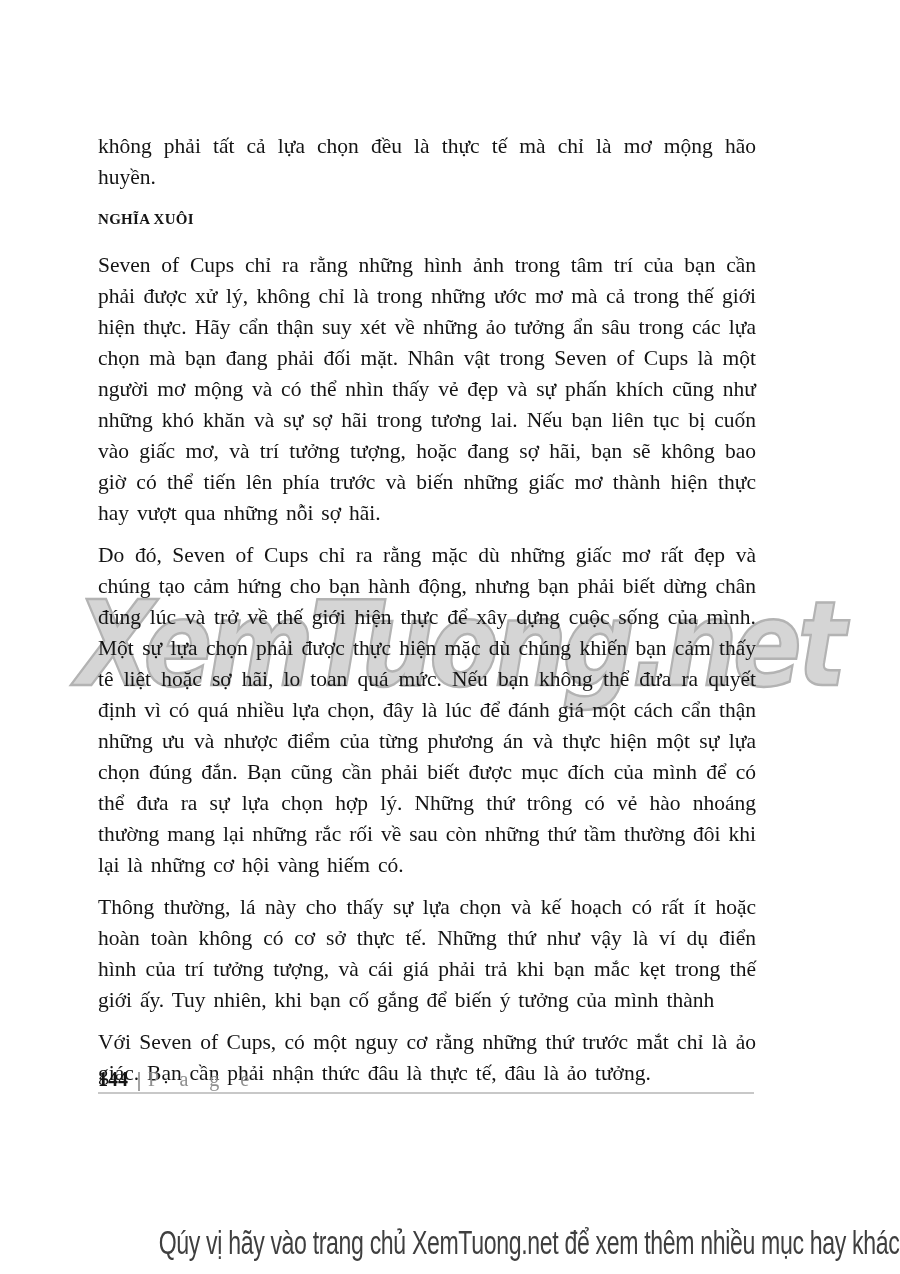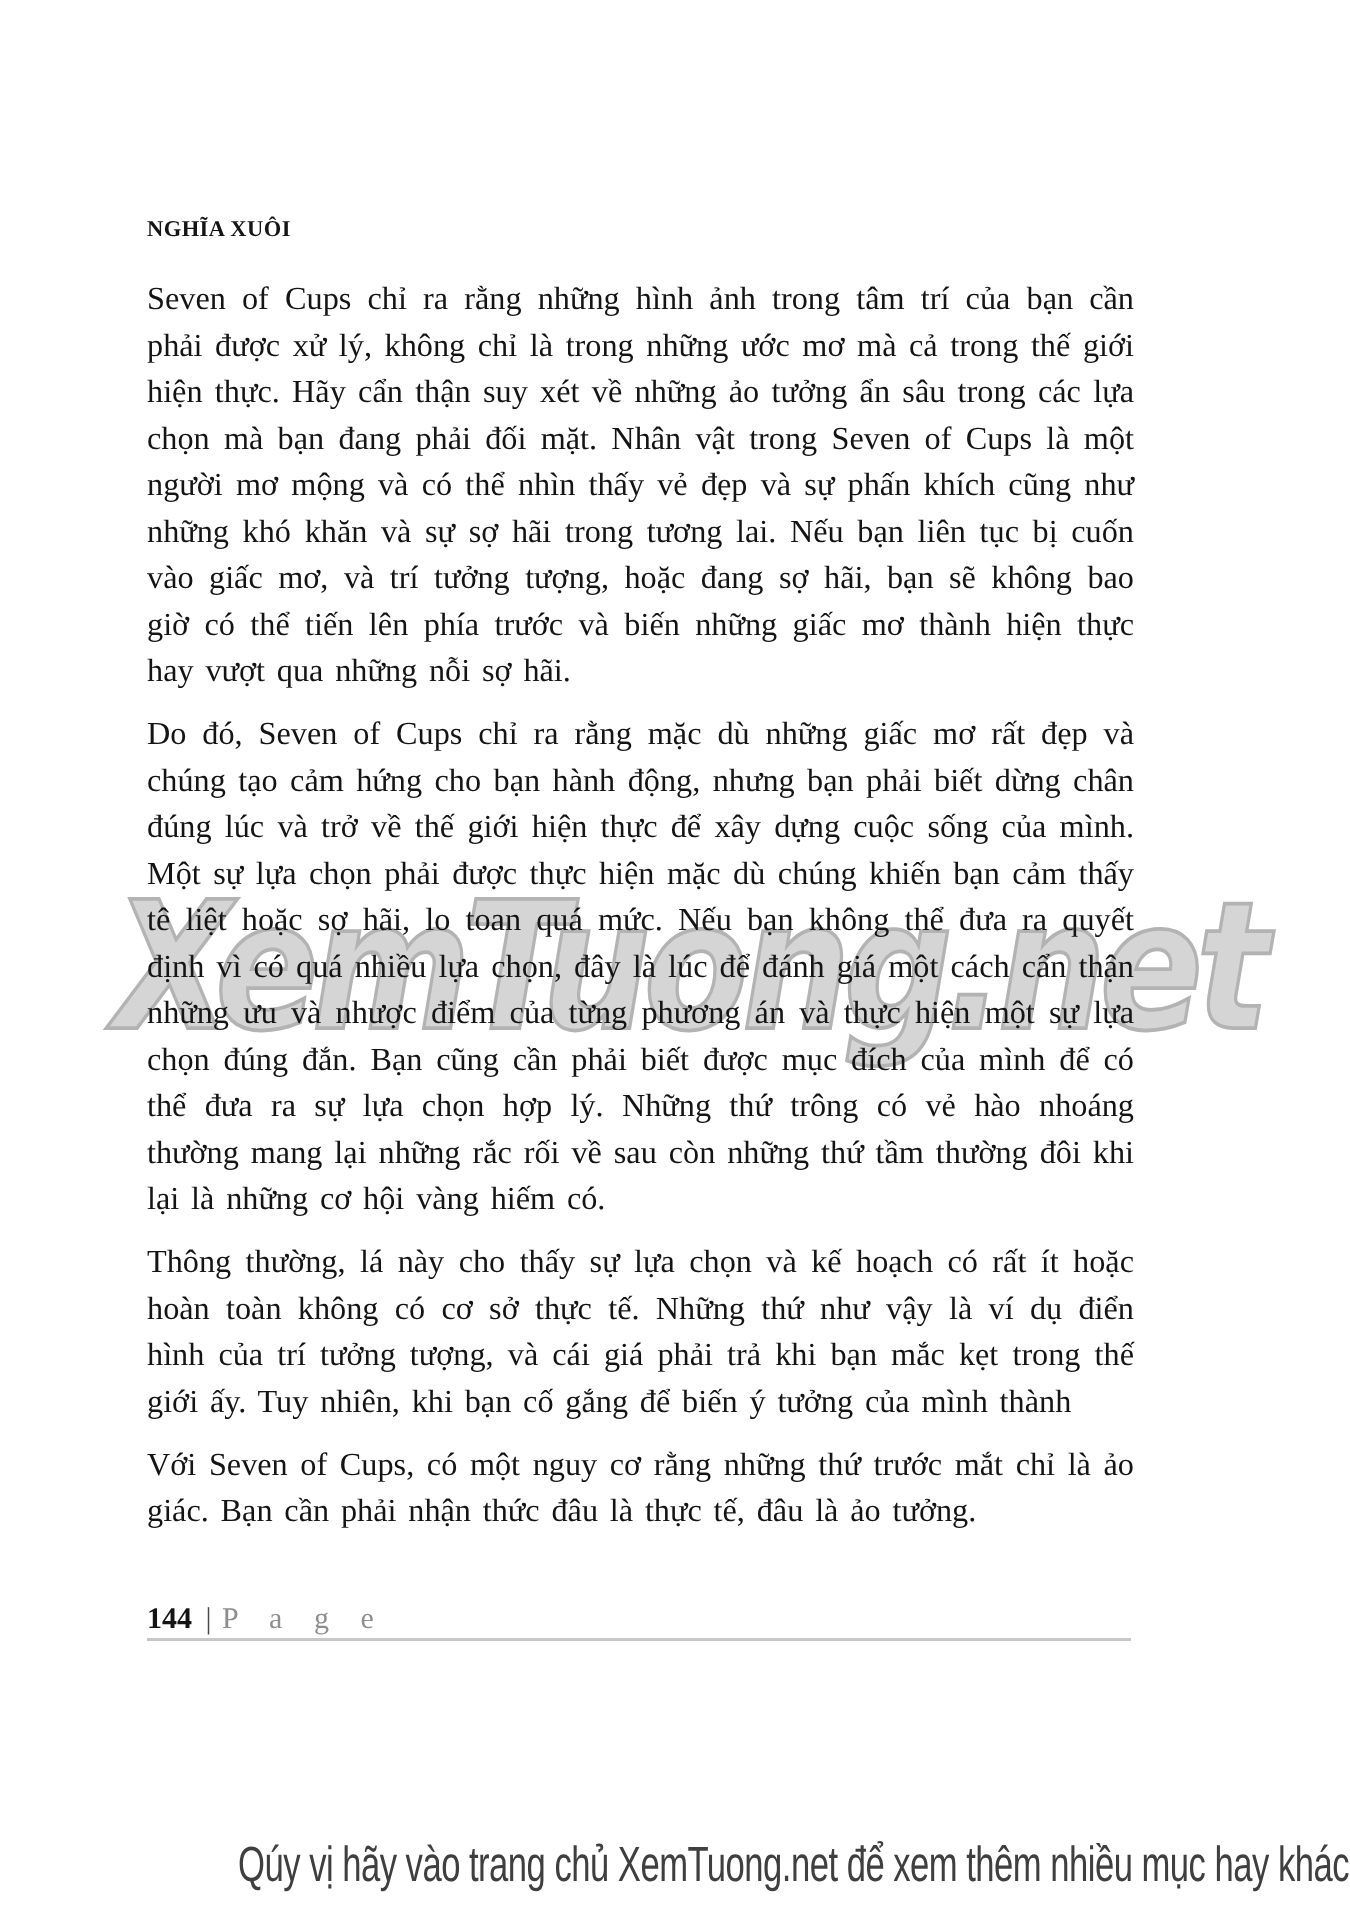--- a/index.html
+++ b/index.html
@@ -107,20 +107,21 @@
   }
 </style>
 </head>
 <body>
 
 <div>
 
   <div class="watermark">XemTuong.net</div>
 
   <div class="text-block">
+    <p>không phải tất cả lựa chọn đều là thực tế mà chỉ là mơ mộng hão huyền.</p>
 
     <h2 class="section-heading">NGHĨA XUÔI</h2>
 
     <p>Seven of Cups chỉ ra rằng những hình ảnh trong tâm trí của bạn cần phải được xử lý, không chỉ là trong những ước mơ mà cả trong thế giới hiện thực. Hãy cẩn thận suy xét về những ảo tưởng ẩn sâu trong các lựa chọn mà bạn đang phải đối mặt. Nhân vật trong Seven of Cups là một người mơ mộng và có thể nhìn thấy vẻ đẹp và sự phấn khích cũng như những khó khăn và sự sợ hãi trong tương lai. Nếu bạn liên tục bị cuốn vào giấc mơ, và trí tưởng tượng, hoặc đang sợ hãi, bạn sẽ không bao giờ có thể tiến lên phía trước và biến những giấc mơ thành hiện thực hay vượt qua những nỗi sợ hãi.</p>
 
     <p>Do đó, Seven of Cups chỉ ra rằng mặc dù những giấc mơ rất đẹp và chúng tạo cảm hứng cho bạn hành động, nhưng bạn phải biết dừng chân đúng lúc và trở về thế giới hiện thực để xây dựng cuộc sống của mình. Một sự lựa chọn phải được thực hiện mặc dù chúng khiến bạn cảm thấy tê liệt hoặc sợ hãi, lo toan quá mức. Nếu bạn không thể đưa ra quyết định vì có quá nhiều lựa chọn, đây là lúc để đánh giá một cách cẩn thận những ưu và nhược điểm của từng phương án và thực hiện một sự lựa chọn đúng đắn. Bạn cũng cần phải biết được mục đích của mình để có thể đưa ra sự lựa chọn hợp lý. Những thứ trông có vẻ hào nhoáng thường mang lại những rắc rối về sau còn những thứ tầm thường đôi khi lại là những cơ hội vàng hiếm có.</p>
 
     <p>Thông thường, lá này cho thấy sự lựa chọn và kế hoạch có rất ít hoặc hoàn toàn không có cơ sở thực tế. Những thứ như vậy là ví dụ điển hình của trí tưởng tượng, và cái giá phải trả khi bạn mắc kẹt trong thế giới ấy. Tuy nhiên, khi bạn cố gắng để biến ý tưởng của mình thành</p>
 
     <p>Với Seven of Cups, có một nguy cơ rằng những thứ trước mắt chỉ là ảo giác. Bạn cần phải nhận thức đâu là thực tế, đâu là ảo tưởng.</p>

